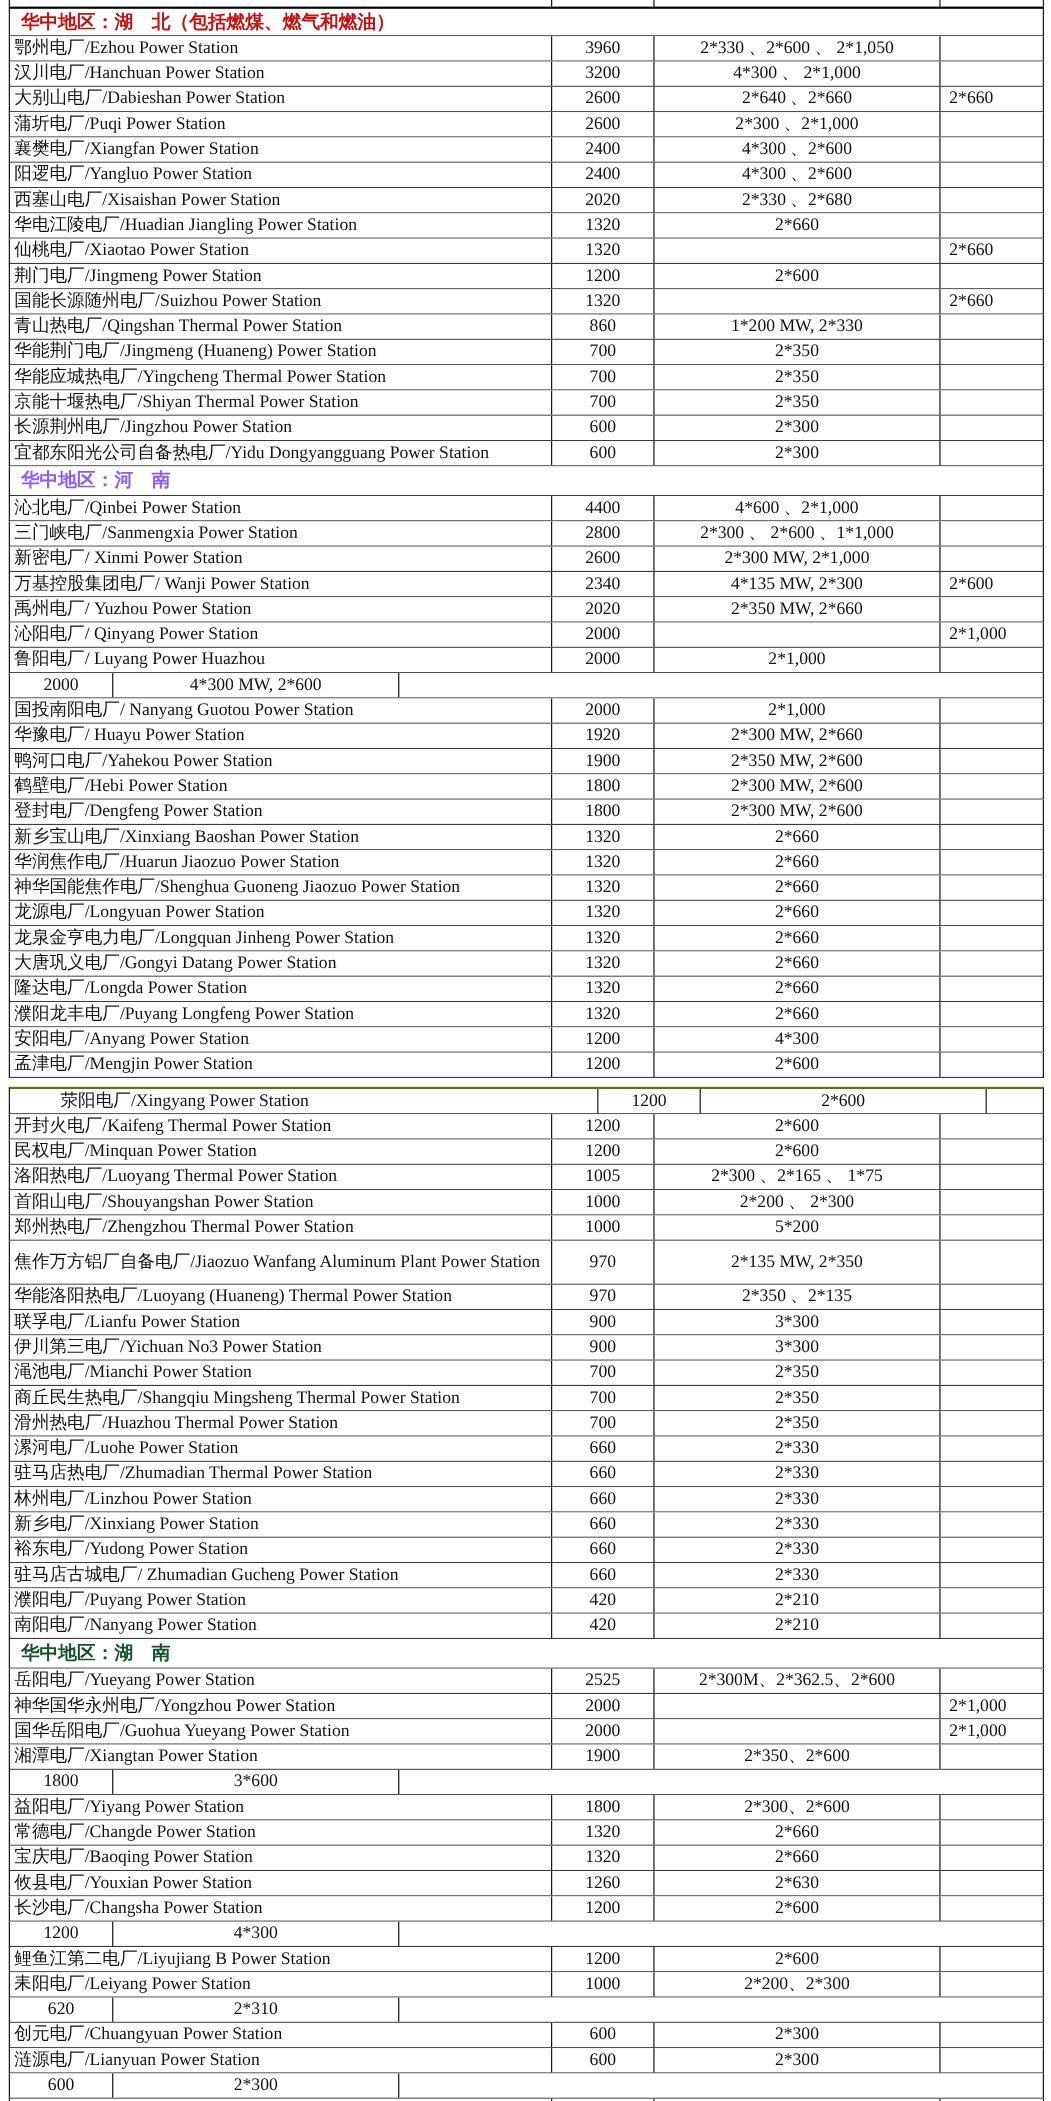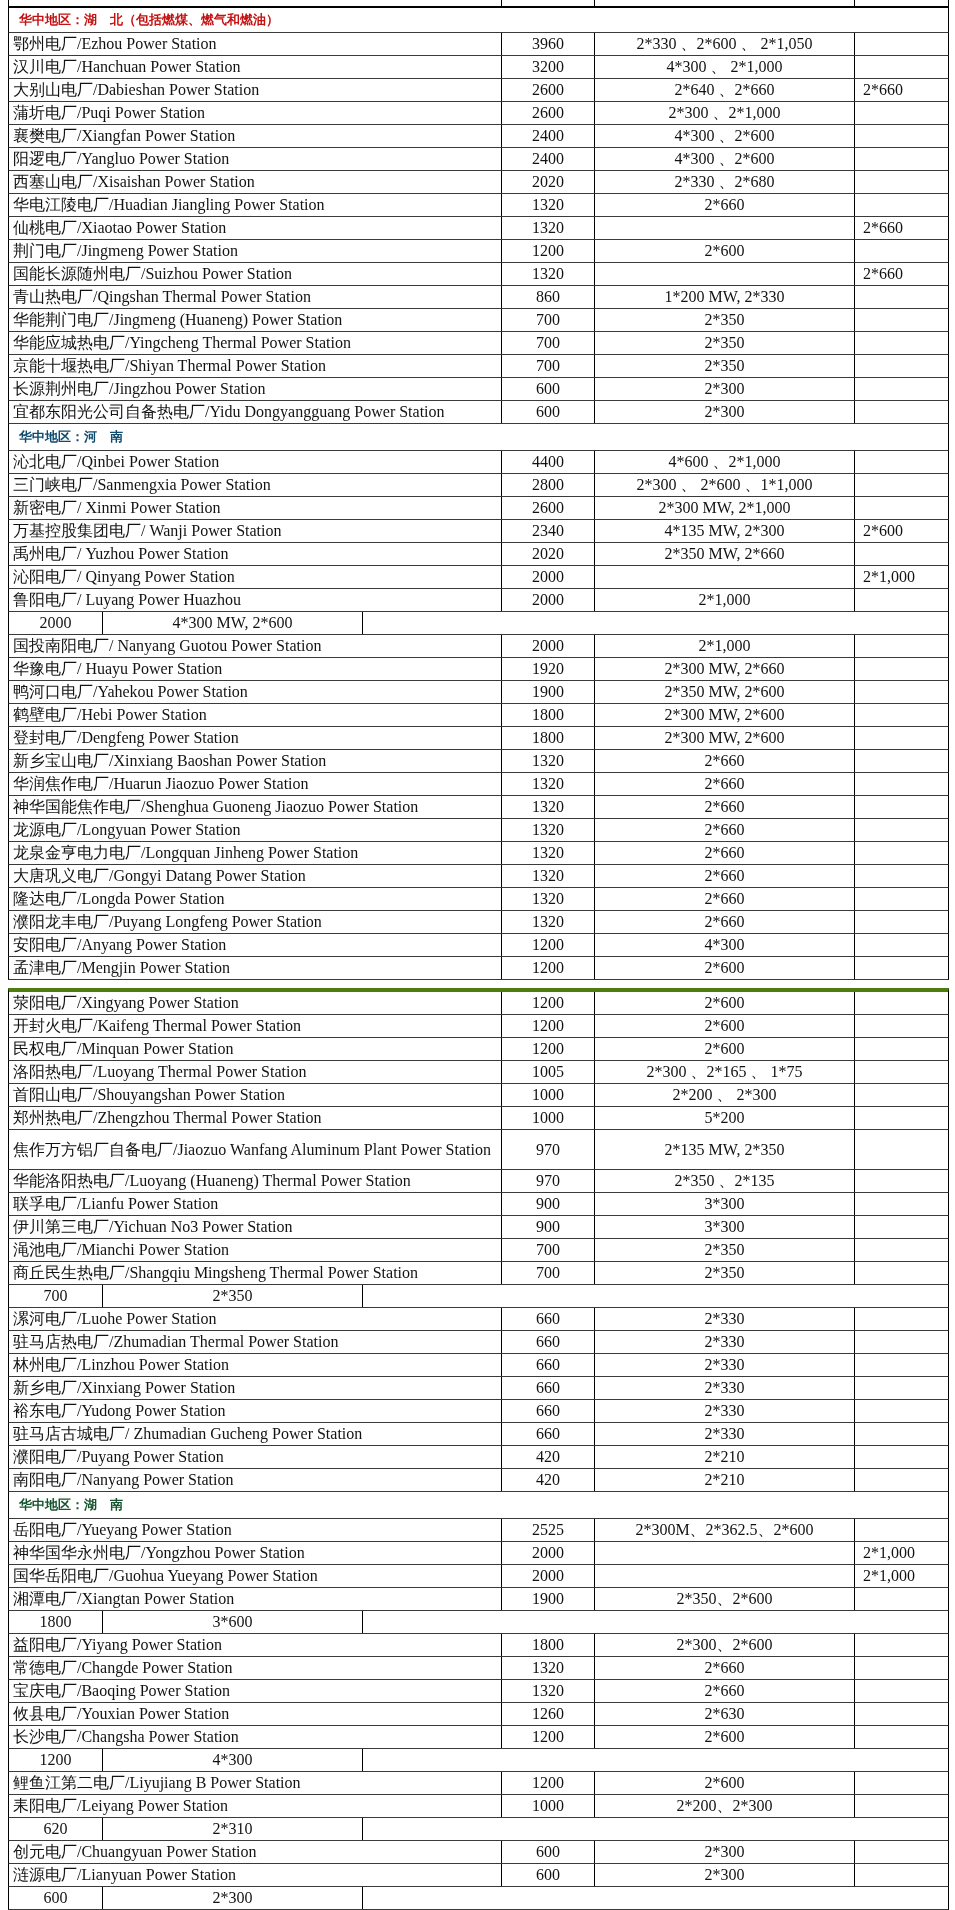--- a/index.html
+++ b/index.html
@@ -16,38 +16,38 @@
     display:flex;
     align-items:stretch;
     min-height:22.6px;
     box-sizing:border-box;
     border-left:1px solid #000;
     border-right:1px solid #000;
     border-bottom:1px solid #3a3a3a;
     background:#fff;
   }
   .row.tall{min-height:40px;}
-  .row.after-gap{border-top:4px solid #4d7c0f;}
+  .row.after-gap{border-top:2px solid #4d7c0f;padding-left:42px;}
   .header-row{min-height:27px;}
   .tbl .header-row.first{border-top:2px solid #000;}
   .cell{
     box-sizing:border-box;
     display:flex;
     align-items:center;
     padding:1px 4px;
     line-height:1.25;
     overflow:hidden;
   }
   .cell + .cell{border-left:1px solid #000;}
   .c-name{flex:0 0 492px;justify-content:flex-start;text-align:left;}
   .c-cap{flex:0 0 93px;justify-content:center;text-align:center;}
   .c-units{flex:0 0 260px;justify-content:center;text-align:center;}
   .c-extra{flex:1 1 auto;justify-content:flex-start;padding-left:8px;}
   .c-full{flex:1 1 auto;justify-content:flex-start;padding-left:10px;}
-  .section-header-text{font-weight:bold;font-size:13px;}
+  .section-header-text{font-weight:bold;font-size:17px;}
   .gap-row{height:8px;background:#fff;border:none;}
   .partial-row{
     display:flex;align-items:stretch;
     box-sizing:border-box;
     border-left:1px solid #000;border-right:1px solid #000;
     background:#fff;
   }
   .partial-top{height:6px;}
   .partial-bottom{height:10px;}
   .partial-row .cell{padding:0;}
@@ -163,21 +163,21 @@
         <div class="cell c-units">2*300</div>
         <div class="cell c-extra"></div>
       </div>
       <div class="row data-row">
         <div class="cell c-name">宜都东阳光公司自备热电厂/Yidu Dongyangguang Power Station</div>
         <div class="cell c-cap">600</div>
         <div class="cell c-units">2*300</div>
         <div class="cell c-extra"></div>
       </div>
       <div class="row header-row">
-        <div class="cell c-full section-header-text" style="color: #0c4a6e;">华中地区：河　南</div>
+        <div class="cell c-full section-header-text" style="color: #8b5cf6;">华中地区：河　南</div>
       </div>
       <div class="row data-row">
         <div class="cell c-name">沁北电厂/Qinbei Power Station</div>
         <div class="cell c-cap">4400</div>
         <div class="cell c-units">4*600 、2*1,000</div>
         <div class="cell c-extra"></div>
       </div>
       <div class="row data-row">
         <div class="cell c-name">三门峡电厂/Sanmengxia Power Station</div>
         <div class="cell c-cap">2800</div>
@@ -376,20 +376,21 @@
         <div class="cell c-units">2*350</div>
         <div class="cell c-extra"></div>
       </div>
       <div class="row data-row">
         <div class="cell c-name">商丘民生热电厂/Shangqiu Mingsheng Thermal Power Station</div>
         <div class="cell c-cap">700</div>
         <div class="cell c-units">2*350</div>
         <div class="cell c-extra"></div>
       </div>
       <div class="row data-row">
+        <div class="cell c-name">滑州热电厂/Huazhou Thermal Power Station</div>
         <div class="cell c-cap">700</div>
         <div class="cell c-units">2*350</div>
         <div class="cell c-extra"></div>
       </div>
       <div class="row data-row">
         <div class="cell c-name">漯河电厂/Luohe Power Station</div>
         <div class="cell c-cap">660</div>
         <div class="cell c-units">2*330</div>
         <div class="cell c-extra"></div>
       </div>

